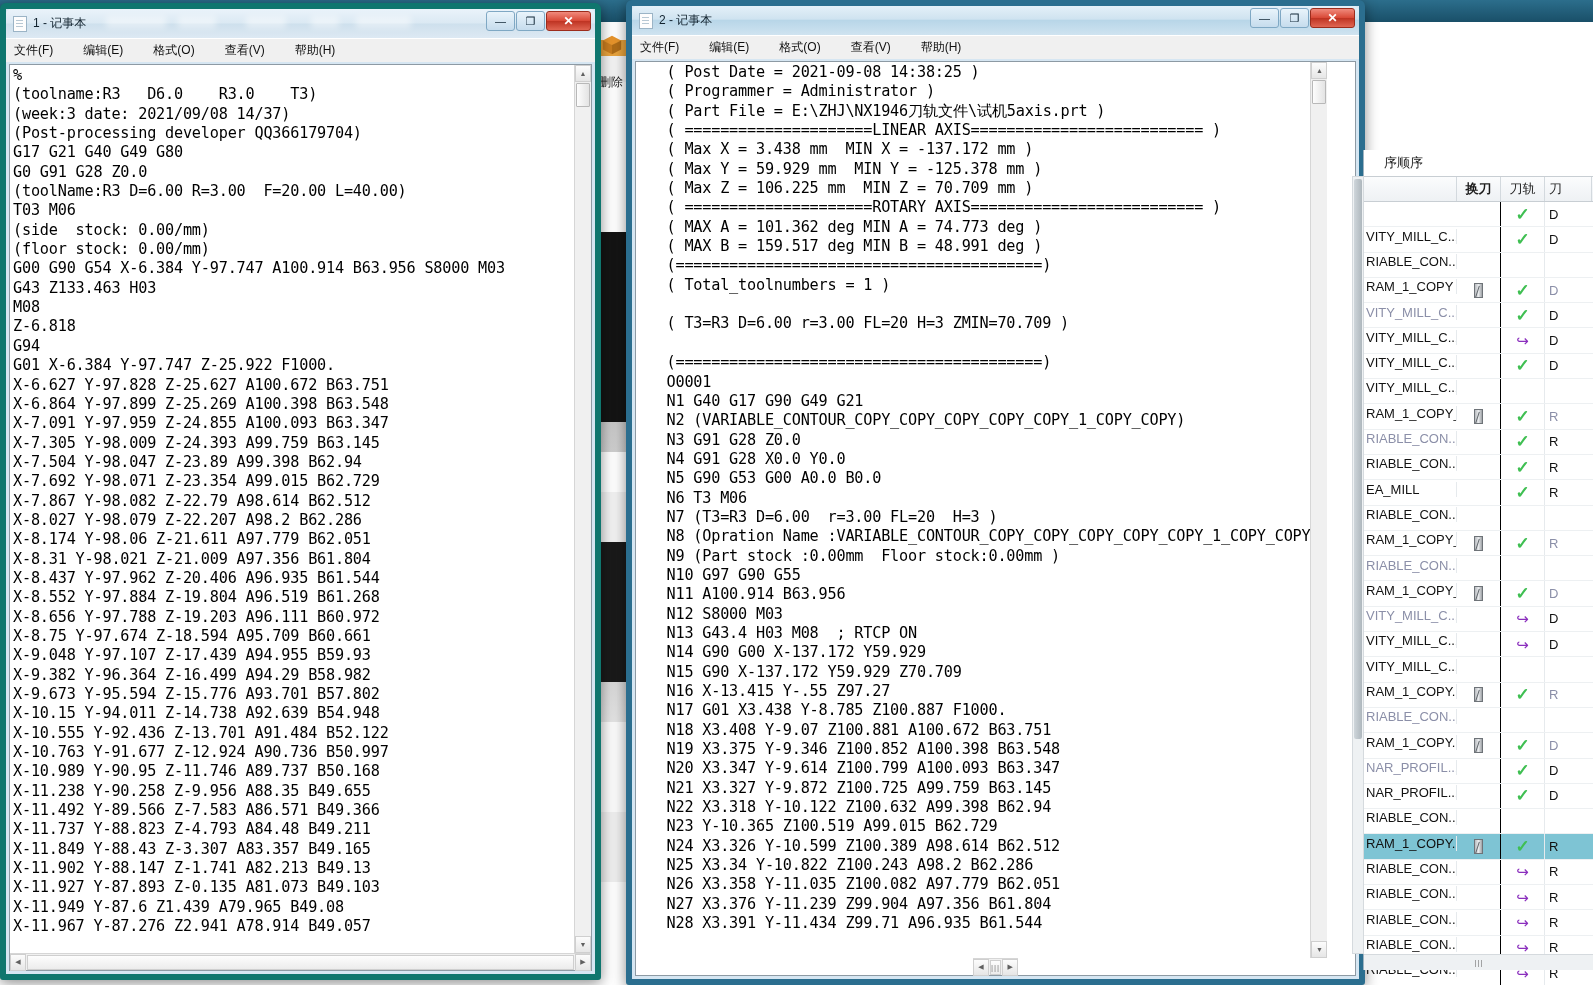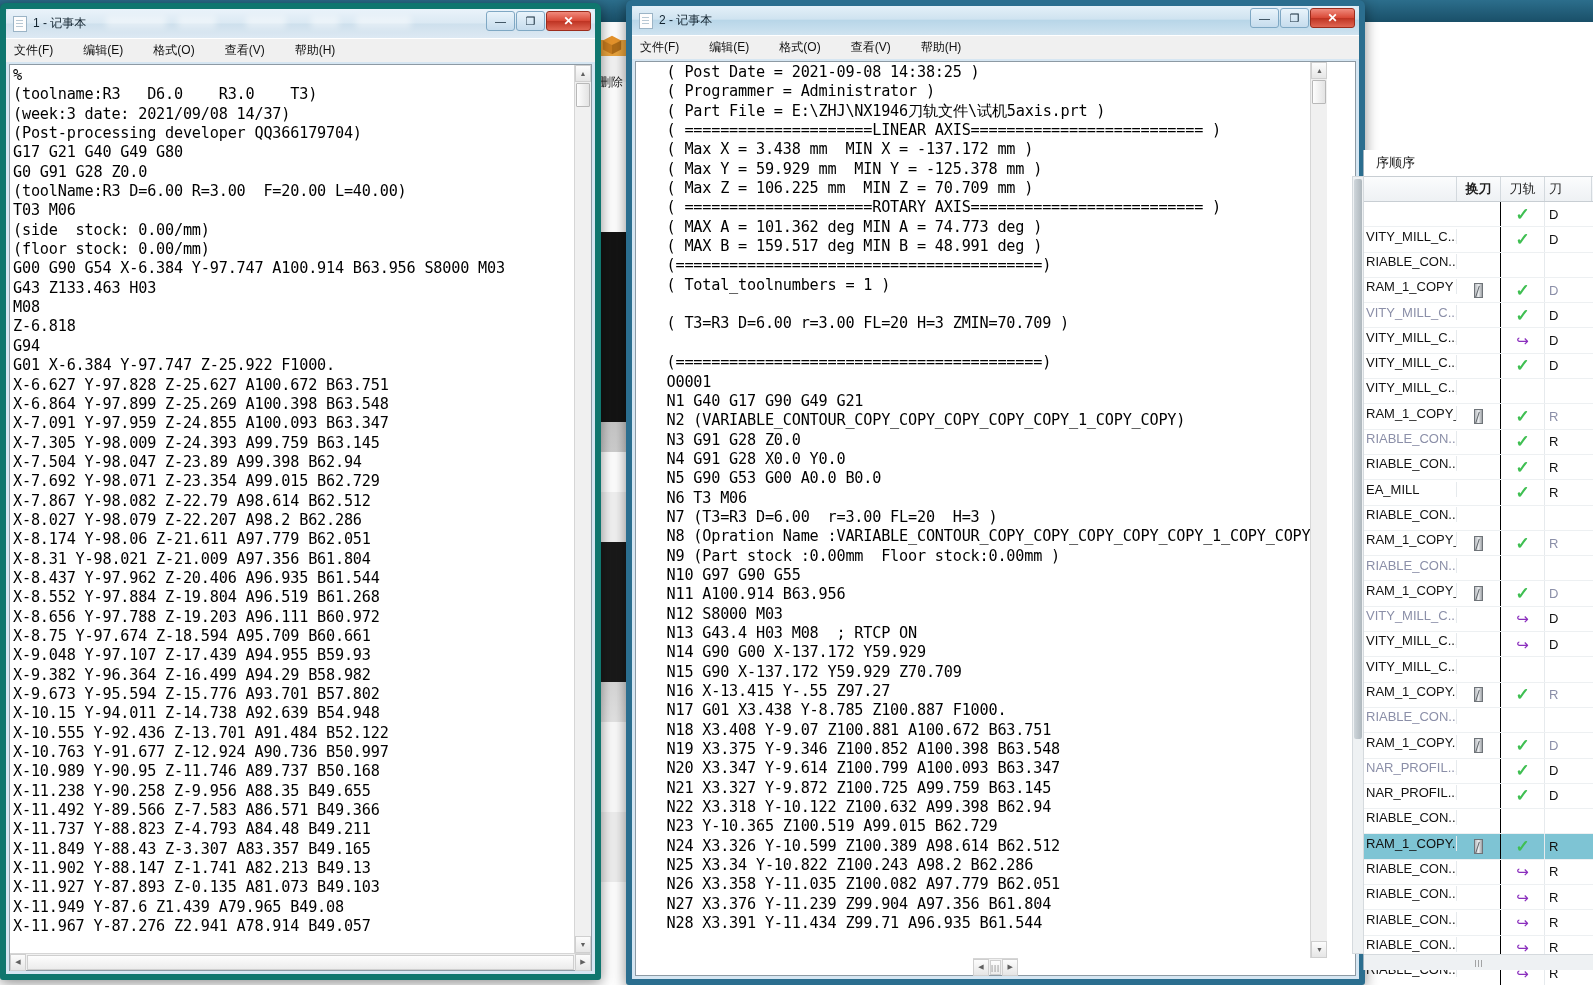--- a/index.html
+++ b/index.html
@@ -171,21 +171,21 @@
   }
 
   
   .tree-panel {
     position: absolute; left: 1363px; top: 150px; width: 230px; height: 820px;
     background: #ffffff;
     border-left: 1px solid #9fb3c0;
     font-family: "Liberation Sans", sans-serif;
   }
   .tree-title {
-    height: 26px; padding-left: 12px; display: flex; align-items: center;
+    height: 26px; padding-left: 20px; display: flex; align-items: center;
     font-size: 13px; color: #202020; background: #ffffff;
   }
   .tree-head {
     display: flex; height: 26px;
     background: linear-gradient(to bottom,#fbfcfd,#eef1f4);
     border-top: 1px solid #c8ced3; border-bottom: 1px solid #c8ced3;
     font-size: 13px; color: #1b1b1b;
   }
   .tree-head .th {
     display: flex; align-items: center; justify-content: center;

